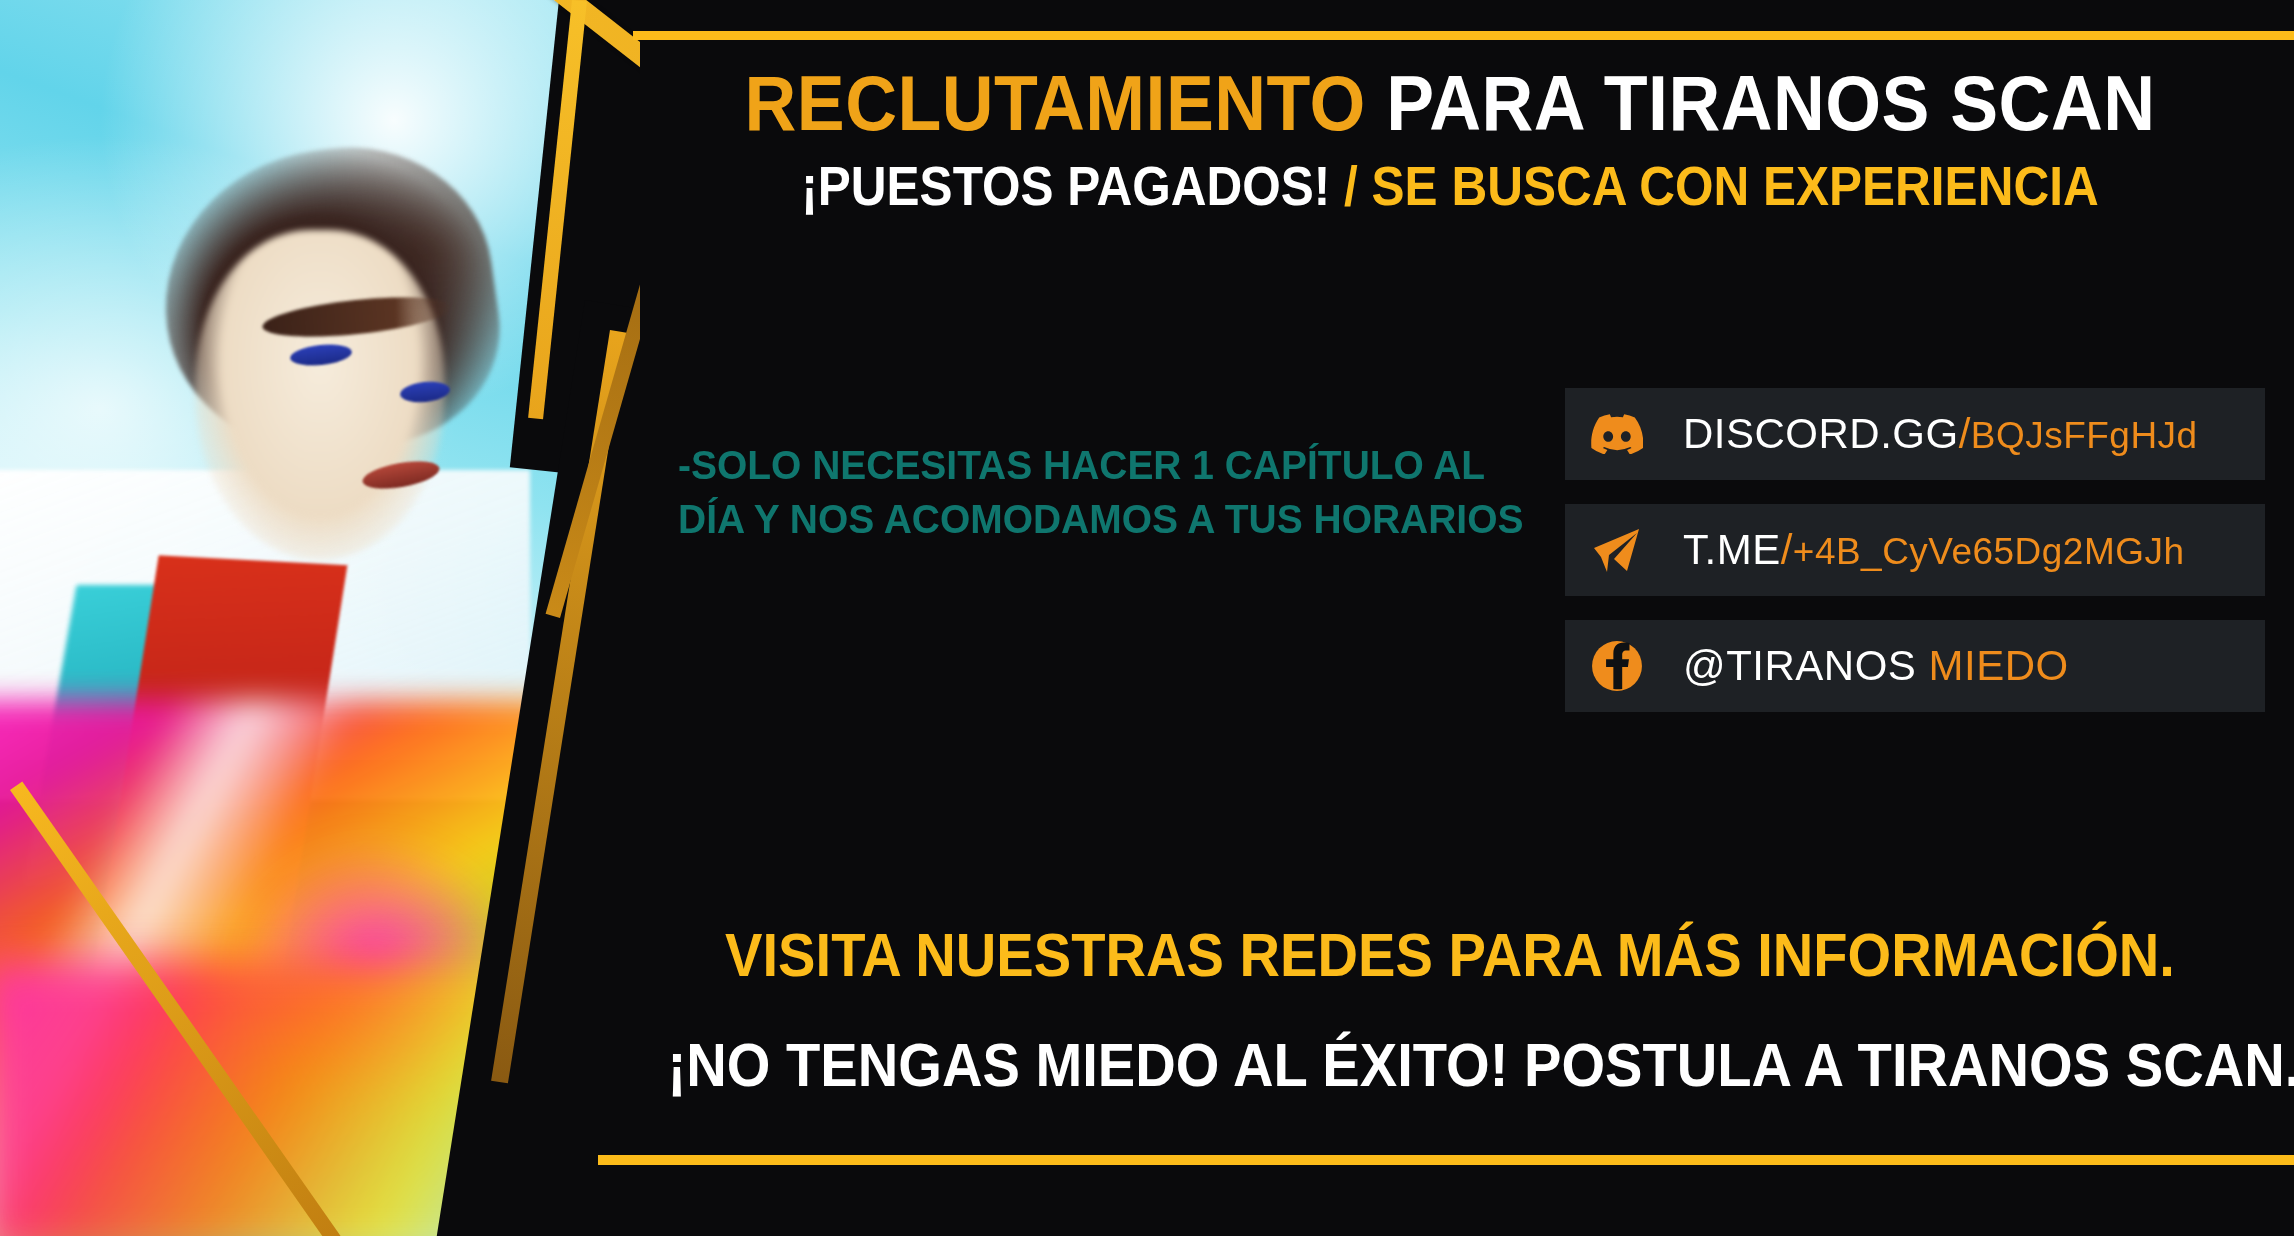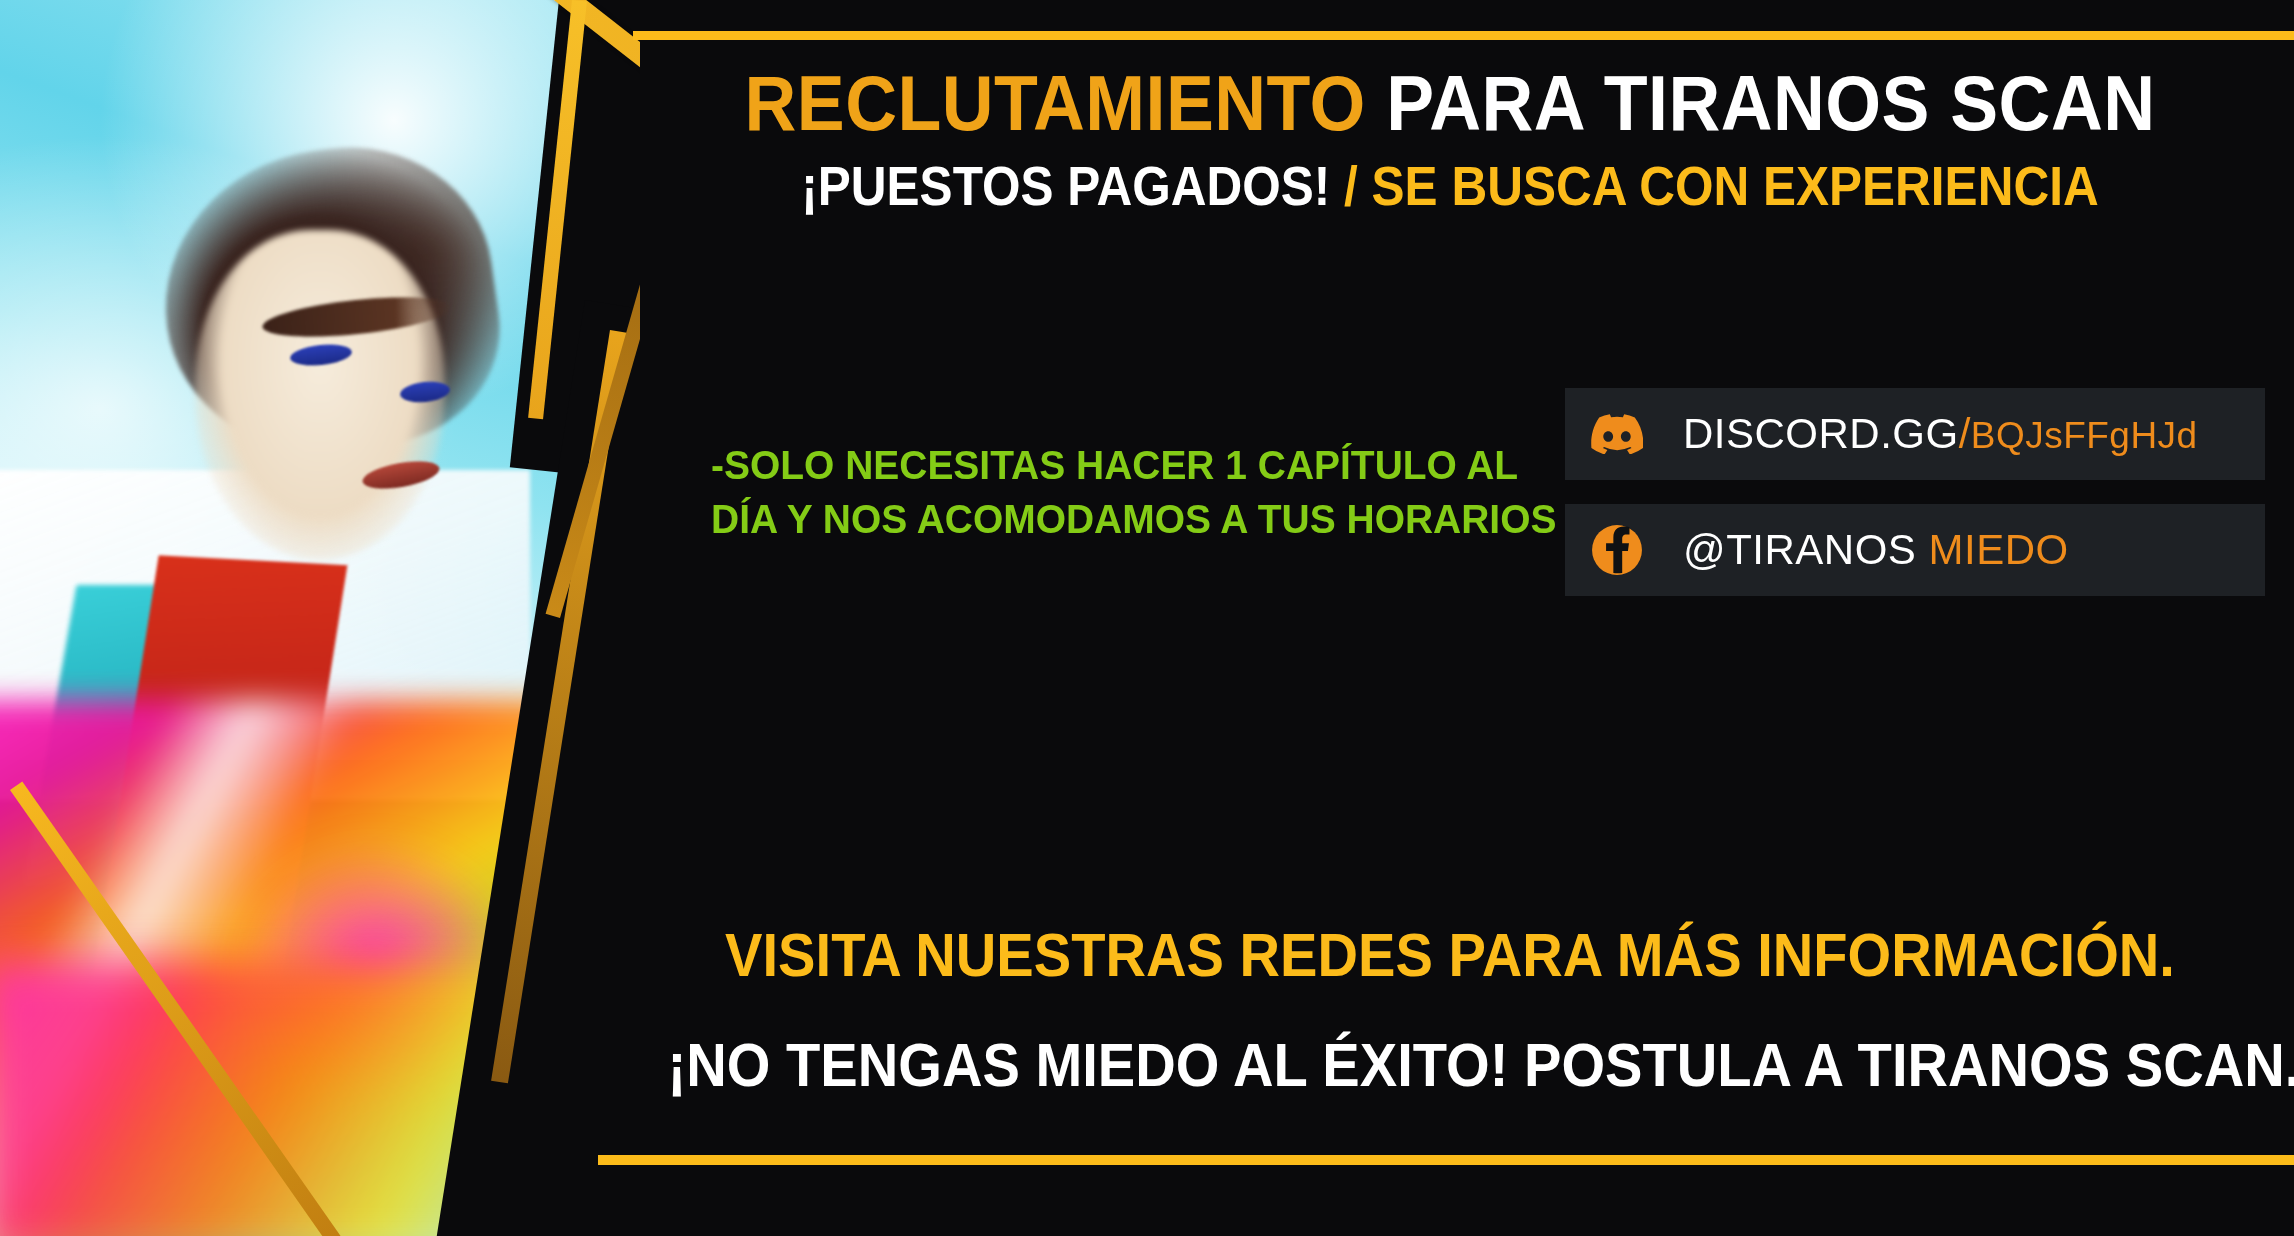--- a/index.html
+++ b/index.html
@@ -204,24 +204,24 @@
     font-weight:bold;
     line-height:1.05;
     white-space:nowrap;
     transform:scaleX(0.9);
   }
   .subtitle .white { color:#ffffff; }
   .subtitle .gold { color:#fcbb1a; }
 
   
   .body-block {
-    position:absolute; left:690px; top:438px;
+    position:absolute; left:657px; top:438px;
     width:840px;
     text-align:center;
-    color:#84cc16;
+    color:#0f766e;
   }
   .body-line {
     font-size:41px;
     font-weight:bold;
     line-height:1.32;
     white-space:nowrap;
     transform:scaleX(0.95);
   }
   .body-p2 { margin-top:58px; }
   .body-p2 .body-line { text-align:center; }
@@ -323,20 +323,28 @@
 
     <div class="contact-box">
       <span class="ico">
         <svg width="52" height="40" viewBox="0 0 127 96">
           <path fill="#ef8c1c" d="M107 8A105 105 0 0 0 81 0a73 73 0 0 0-3 7 97 97 0 0 0-29 0 73 73 0 0 0-3-7A105 105 0 0 0 20 8C3 33-1 58 1 82a106 106 0 0 0 32 16l7-11a69 69 0 0 1-11-5l3-2a76 76 0 0 0 64 0l3 2a69 69 0 0 1-11 5l7 11a106 106 0 0 0 32-16c3-28-4-52-20-74ZM42 67c-6 0-12-6-12-13s5-13 12-13 12 6 12 13-5 13-12 13Zm43 0c-6 0-12-6-12-13s5-13 12-13 12 6 12 13-5 13-12 13Z"></path>
         </svg>
       </span>
       <span class="contact-text"><span class="white">DISCORD.GG</span><span class="orange">/</span><span class="orange smallcap">BQJsFFgHJd</span></span>
     </div>
 
+    <div class="contact-box">
+      <span class="ico">
+        <svg width="52" height="48" viewBox="0 0 100 96">
+          <path fill="#ef8c1c" d="M4 44 94 6 70 90 44 66 90 14 34 58 30 92 18 62Z"></path>
+        </svg>
+      </span>
+      <span class="contact-text"><span class="white">T.ME</span><span class="orange">/</span><span class="orange smallcap">+4B_CyVe65Dg2MGJh</span></span>
+    </div>
 
     <div class="contact-box">
       <span class="ico">
         <svg width="52" height="52" viewBox="0 0 100 100">
           <circle cx="50" cy="50" r="48" fill="#ef8c1c"></circle>
           <path fill="#0f1113" d="M60 52h11l2-15H60v-9c0-4 2-8 8-8h6V6s-5-1-11-1c-12 0-20 7-20 21v11H29v15h14v42a52 52 0 0 0 17 0Z"></path>
         </svg>
       </span>
       <span class="contact-text"><span class="white">@TIRANOS</span><span class="white"> </span><span class="orange">MIEDO</span></span>
     </div>

